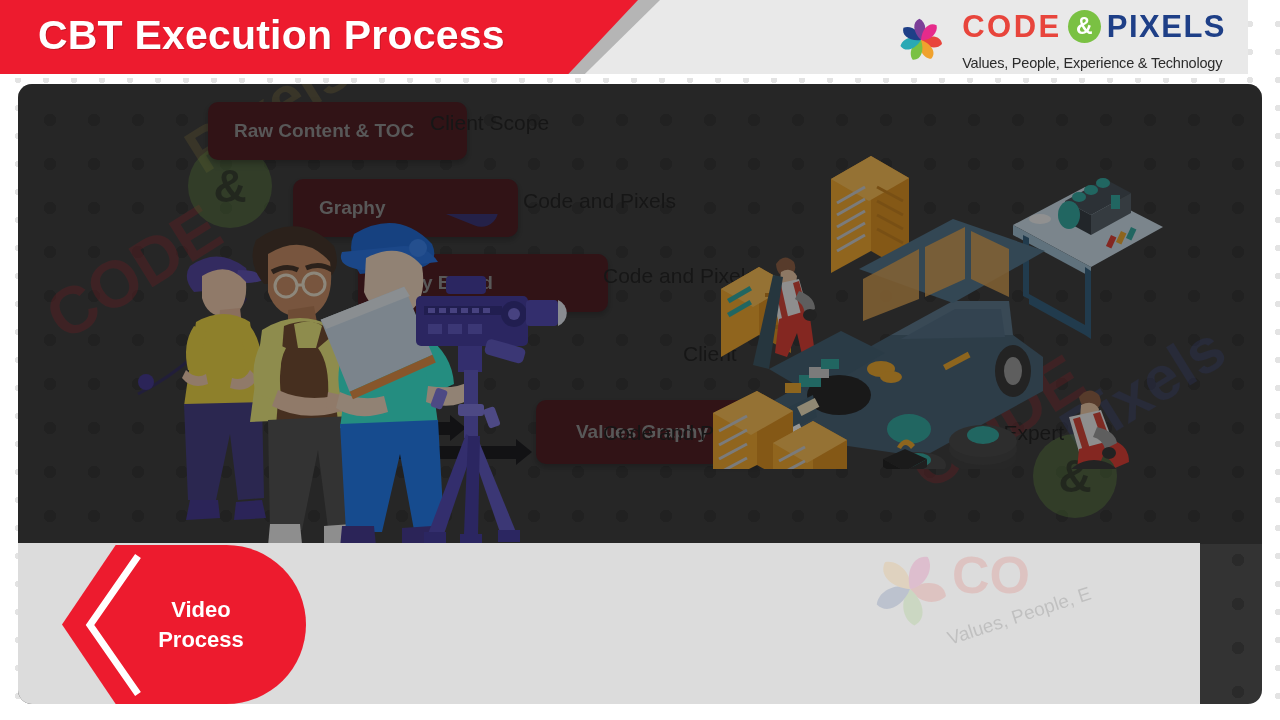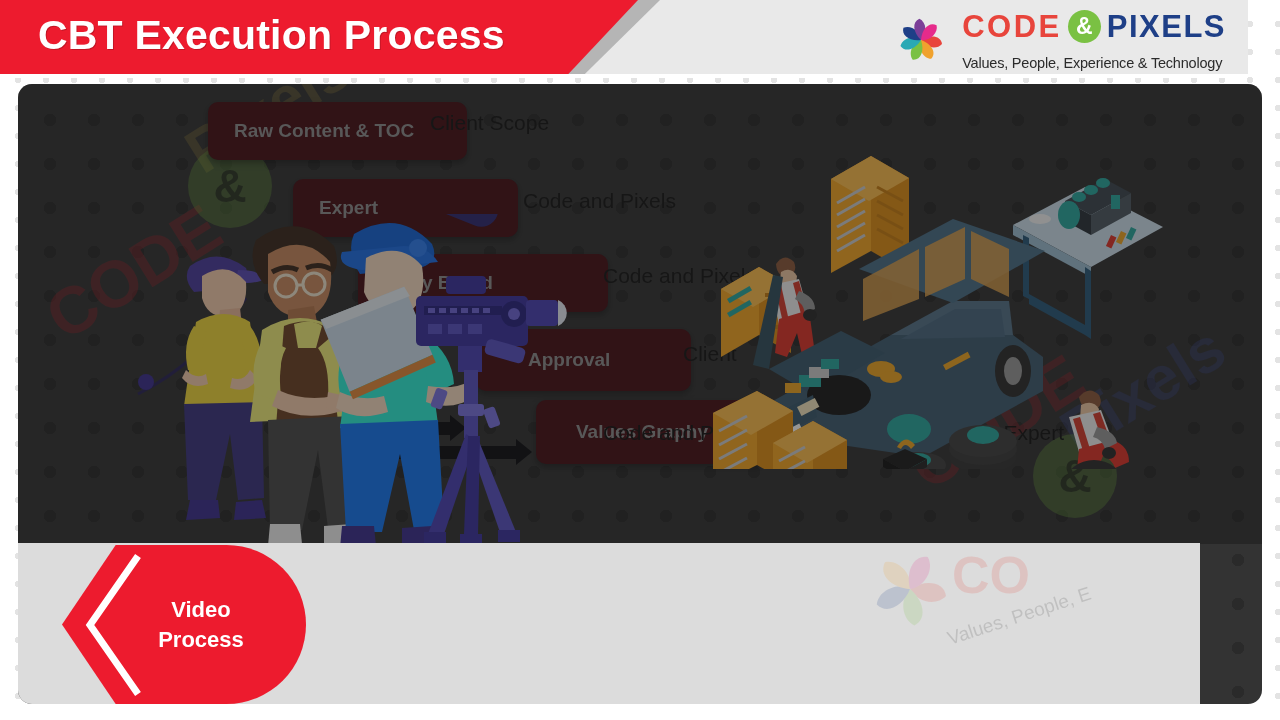--- a/index.html
+++ b/index.html
@@ -227,32 +227,29 @@
     <div class="wm wm-code" style="right:170px; top:300px;">CODE</div>
     <div class="wm wm-pixels" style="right:30px; top:270px; color:rgba(60,75,150,.35);">Pixels</div>
     <div class="wm wm-circle" style="right:145px; top:350px;">&amp;</div>
 
     <div class="flow-box" style="left:190px; top:18px; width:259px; height:58px;">
       <span>Raw Content &amp; TOC</span>
     </div>
     <div class="flow-label" style="left:412px; top:27px;">Client Scope</div>
 
     <div class="flow-box" style="left:275px; top:95px; width:225px; height:58px;">
-      <span>Expert</span>
+      <span>Graphy</span>
     </div>
     <div class="flow-label" style="left:505px; top:105px;">Code and Pixels</div>
 
     <div class="flow-box" style="left:340px; top:170px; width:250px; height:58px;">
       <span>Story Board</span>
     </div>
     <div class="flow-label" style="left:585px; top:180px;">Code and Pixels</div>
 
-    <div class="flow-box" style="left:458px; top:245px; width:215px; height:62px; padding-left:52px;">
-      <span>Approval</span>
-    </div>
     <div class="flow-label" style="left:665px; top:258px;">Client</div>
     <div class="arrow" style="left:382px; top:332px;">
       <div class="bar" style="left:0; top:6px; width:52px; height:13px;"></div>
       <div class="head" style="left:50px; top:-1px;"></div>
     </div>
 
     <div class="flow-box" style="left:518px; top:316px; width:230px; height:64px; padding-left:40px;">
       <span>Values Graphy</span>
     </div>
     <div class="flow-label" style="left:585px; top:337px; color:#141414;">Code and Pixels and Client Subject Matter Expert</div>

